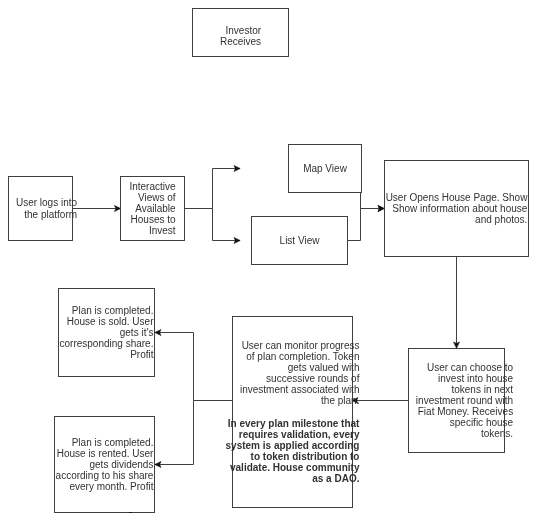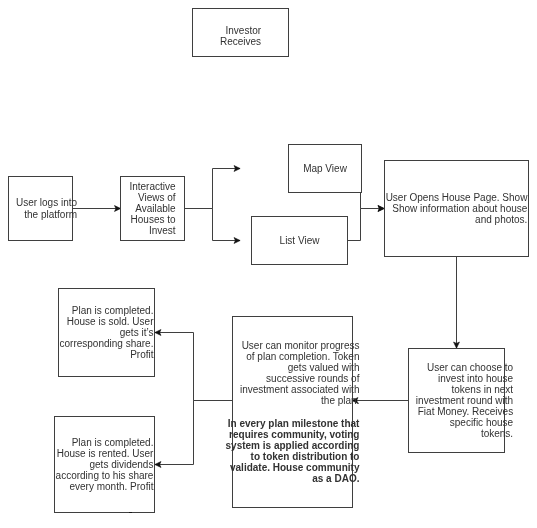--- a/index.html
+++ b/index.html
@@ -136,21 +136,21 @@
         <div class="para">
           <div class="line">User can monitor progress</div>
           <div class="line">of plan completion. Token</div>
           <div class="line">gets valued with</div>
           <div class="line">successive rounds of</div>
           <div class="line">investment associated with</div>
           <div class="line">the plan.</div>
         </div>
         <div class="para">
           <div class="line">In every plan milestone that</div>
-          <div class="line">requires community, voting</div>
+          <div class="line">requires validation, every</div>
           <div class="line">system is applied according</div>
           <div class="line">to token distribution to</div>
           <div class="line">validate. House community</div>
           <div class="line">as a DAO.</div>
         </div>
       </div>
   </div>
 
   <div class="node" style="left:58px;top:288px;width:97px;height:89px;">
     <div class="lbl">

